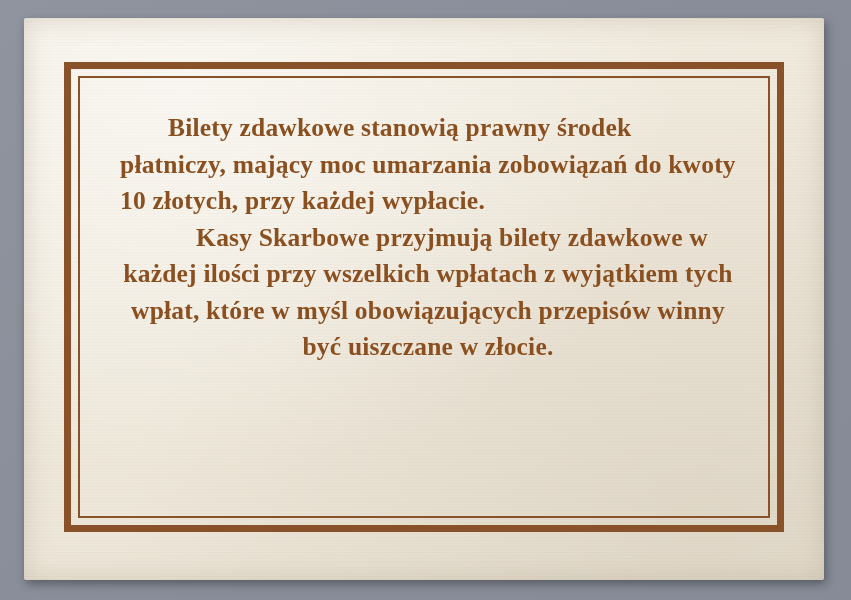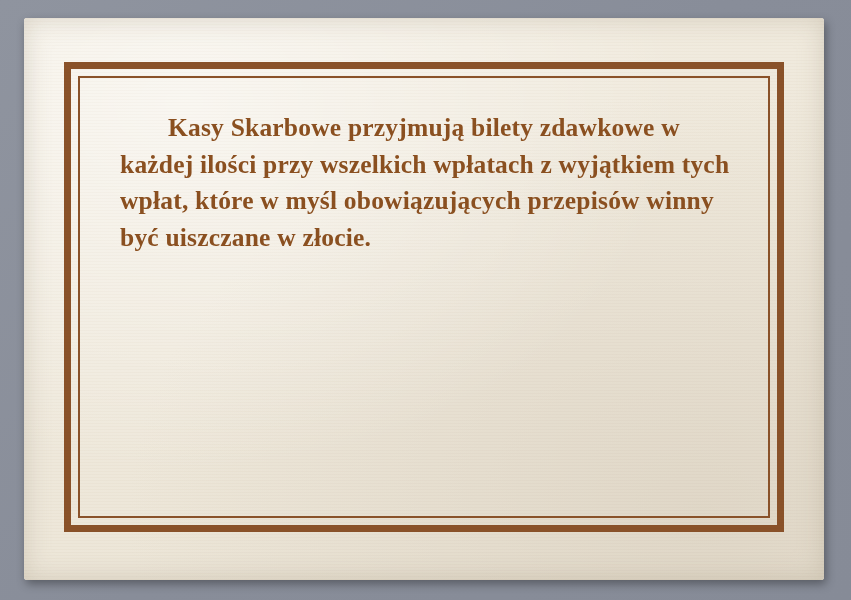--- a/index.html
+++ b/index.html
@@ -82,20 +82,21 @@
     font-weight: 600;
     font-family: "Liberation Serif", serif;
   }
   .para {
     margin: 0;
     text-indent: 48px;
     white-space: pre-wrap;
   }
   .para + .para {
     margin-top: 0;
+    text-align: center;
   }
 
   
   .ink-noise {
     position: absolute;
     inset: 0;
     pointer-events: none;
     opacity: 0.10;
     background-image:
       repeating-linear-gradient(0deg, rgba(120,80,40,0.25) 0px, rgba(120,80,40,0.25) 1px, rgba(255,255,255,0) 1px, rgba(255,255,255,0) 3px);
@@ -109,19 +110,20 @@
 
   <div class="note">
 
     <div class="paper-tint"></div>
     <div class="edge-shade"></div>
 
     <div class="frame-outer"></div>
     <div class="frame-inner"></div>
 
     <div class="text-block">
+      <p class="para">Bilety zdawkowe stanowią prawny środek płatniczy, mający moc umarzania zobowiązań do kwoty 10 złotych, przy każdej wypłacie.</p>
       <p class="para">Kasy Skarbowe przyjmują bilety zdawkowe w każdej ilości przy wszelkich wpłatach z wyjątkiem tych wpłat, które w myśl obowiązujących przepisów winny być uiszczane w złocie.</p>
     </div>
 
     <div class="ink-noise"></div>
   </div>
 
 </div>
 
 </body></html>

